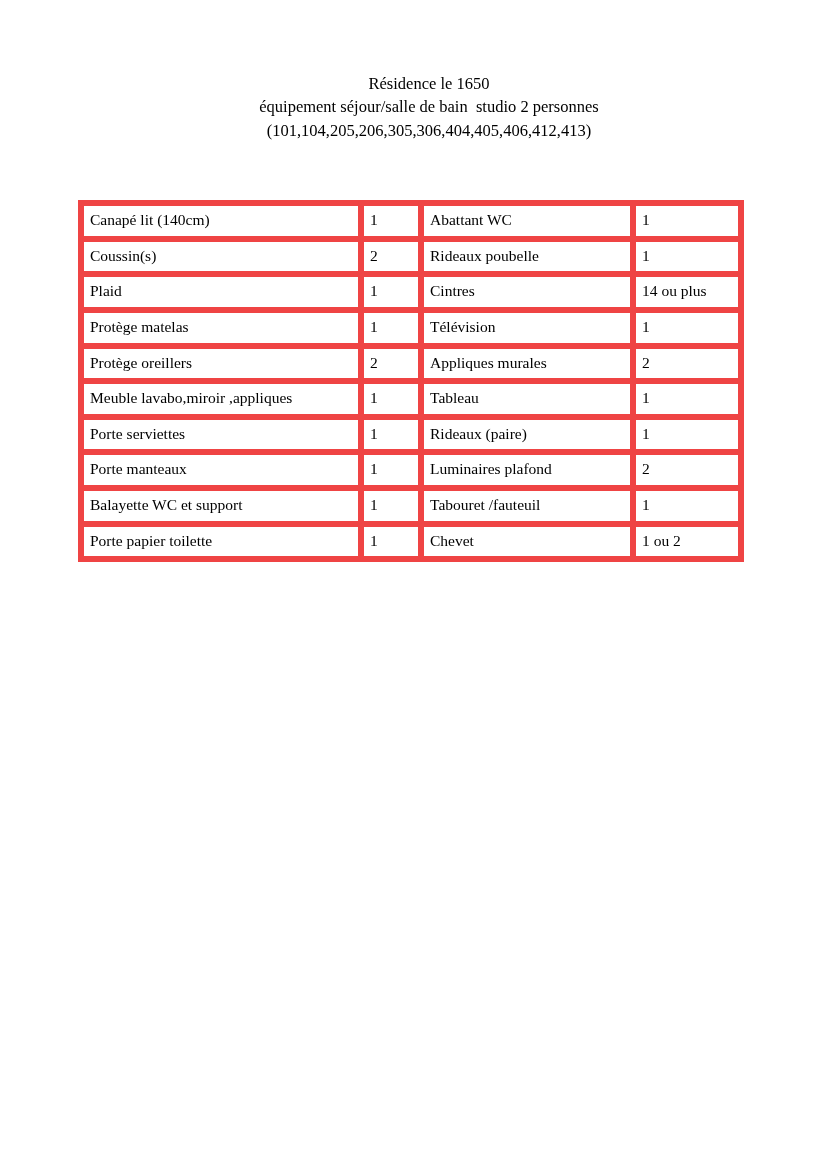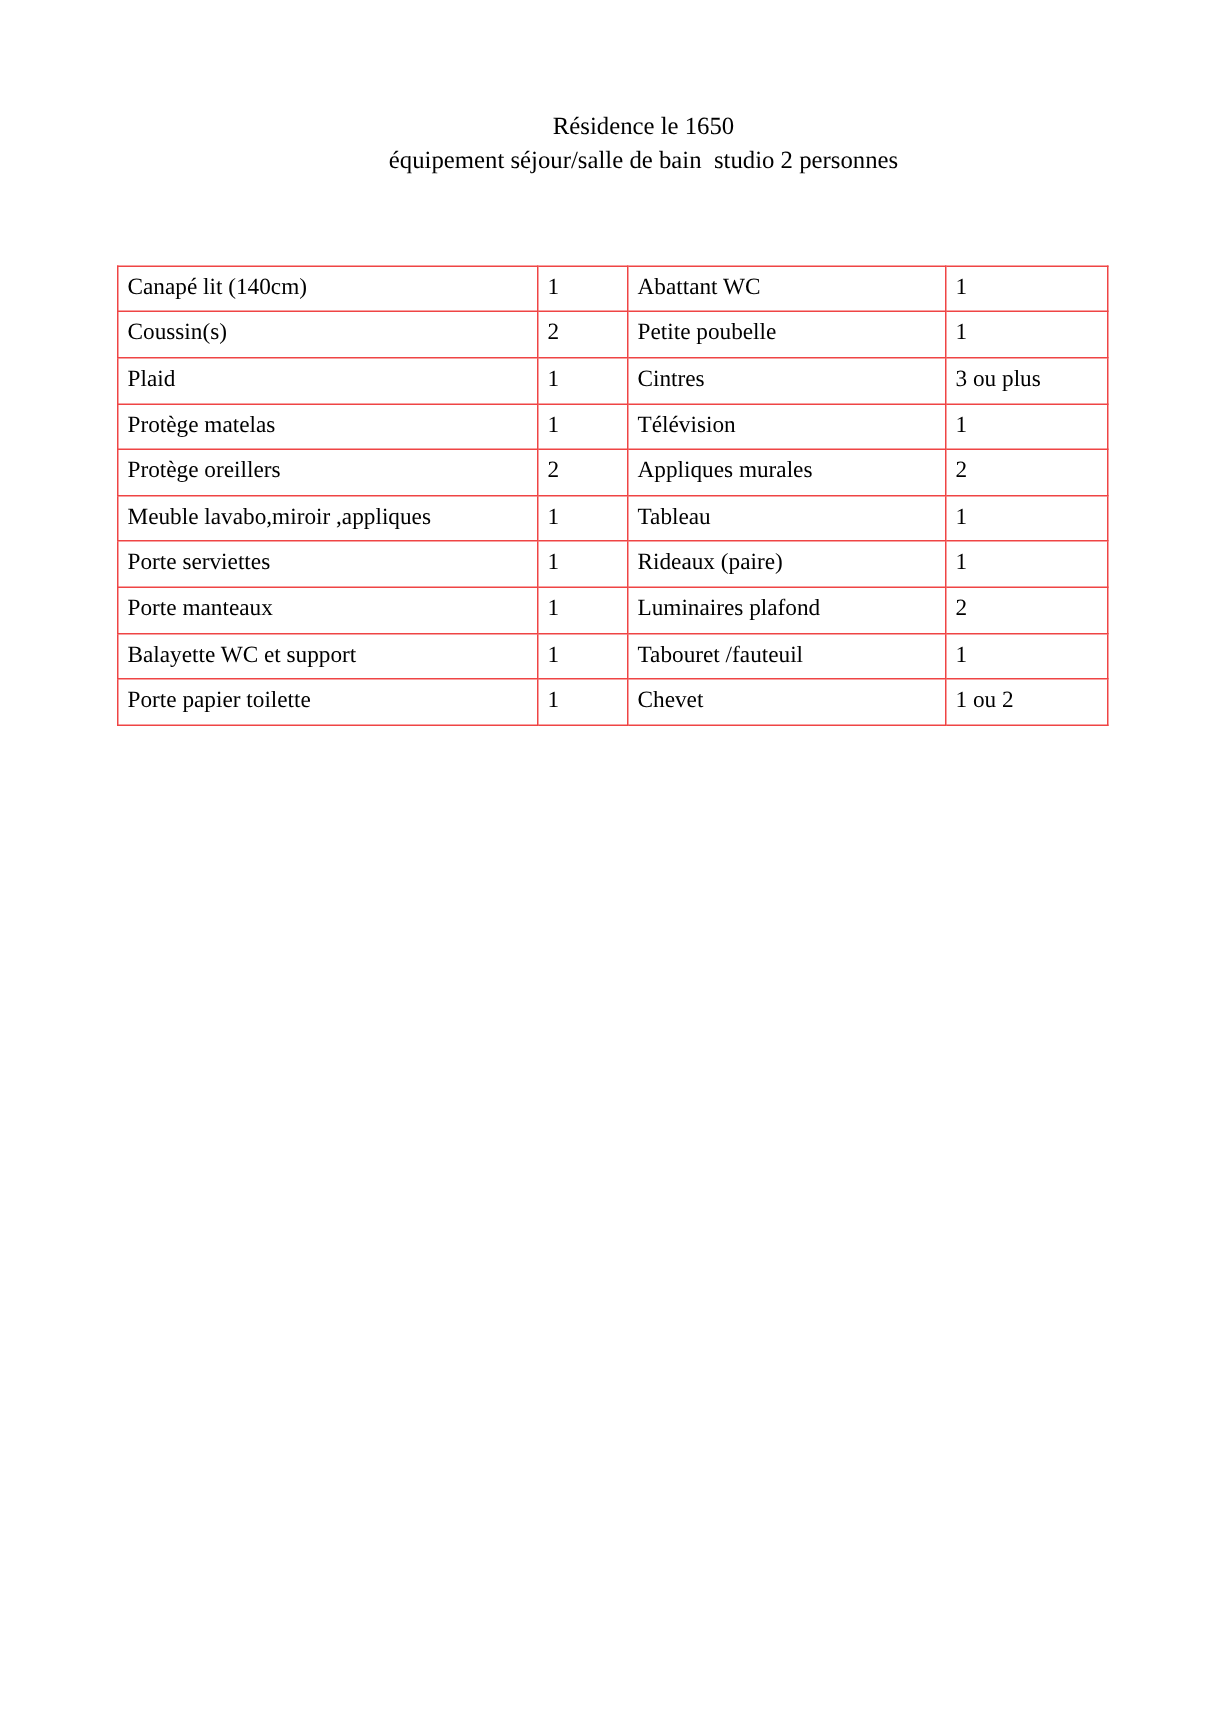--- a/index.html
+++ b/index.html
@@ -34,21 +34,21 @@
     margin-top: 58px;
     margin-left: 78px;
     width: 660px;
   }
   table.equip {
     border-collapse: collapse;
     width: 660px;
     table-layout: fixed;
   }
   table.equip td {
-    border: 1px solid #ef4444;
+    border: 6px solid #ef4444;
     font-size: 15.5px;
     line-height: 1.2;
     padding: 5px 6px 6px 6px;
     height: 18px;
     vertical-align: middle;
     white-space: nowrap;
     overflow: hidden;
   }
   col.c1 { width: 280px; }
   col.c2 { width: 60px; }
@@ -56,48 +56,49 @@
   col.c4 { width: 108px; }
 </style>
 </head>
 <body>
 
 <div class="page">
 
   <div class="title-block">
     <div>Résidence le 1650</div>
     <div>équipement séjour/salle de bain  studio 2 personnes</div>
+    <div>(101,104,205,206,305,306,404,405,406,412,413)</div>
   </div>
 
   <div class="table-wrap">
     <table class="equip">
       <colgroup>
         <col class="c1">
           <col class="c2">
           <col class="c3">
           <col class="c4">
       </colgroup>
       <tbody id="equip-body">
           <tr>
             <td>Canapé lit (140cm)</td>
             <td>1</td>
             <td>Abattant WC</td>
             <td>1</td>
           </tr>
           <tr>
             <td>Coussin(s)</td>
             <td>2</td>
-            <td>Petite poubelle</td>
+            <td>Rideaux poubelle</td>
             <td>1</td>
           </tr>
           <tr>
             <td>Plaid</td>
             <td>1</td>
             <td>Cintres</td>
-            <td>3 ou plus</td>
+            <td>14 ou plus</td>
           </tr>
           <tr>
             <td>Protège matelas</td>
             <td>1</td>
             <td>Télévision</td>
             <td>1</td>
           </tr>
           <tr>
             <td>Protège oreillers</td>
             <td>2</td>

